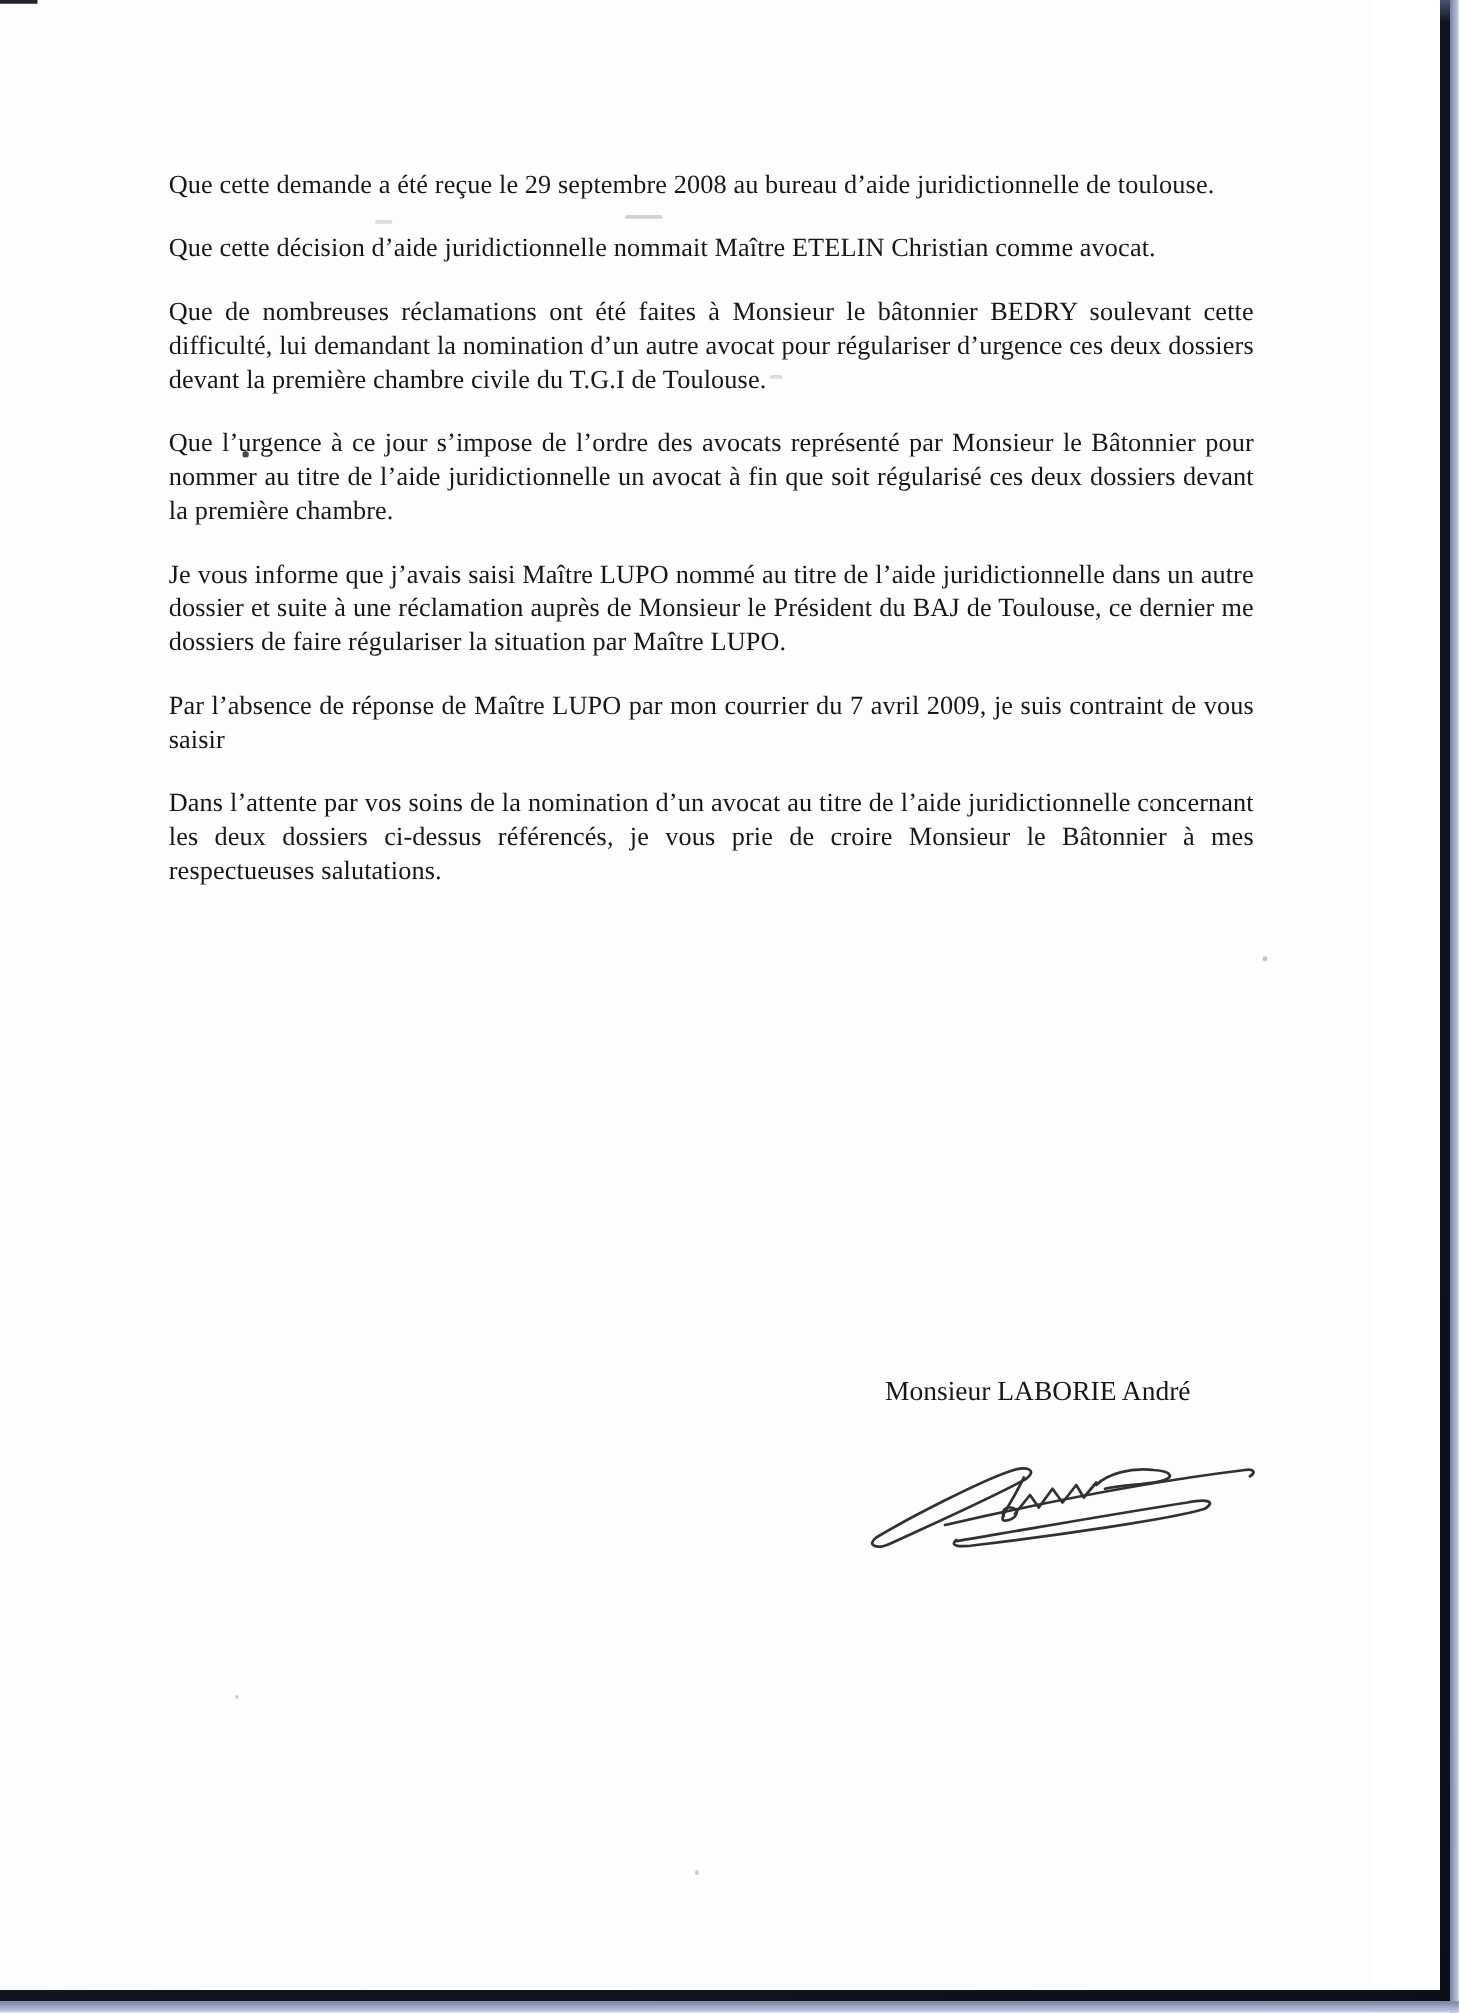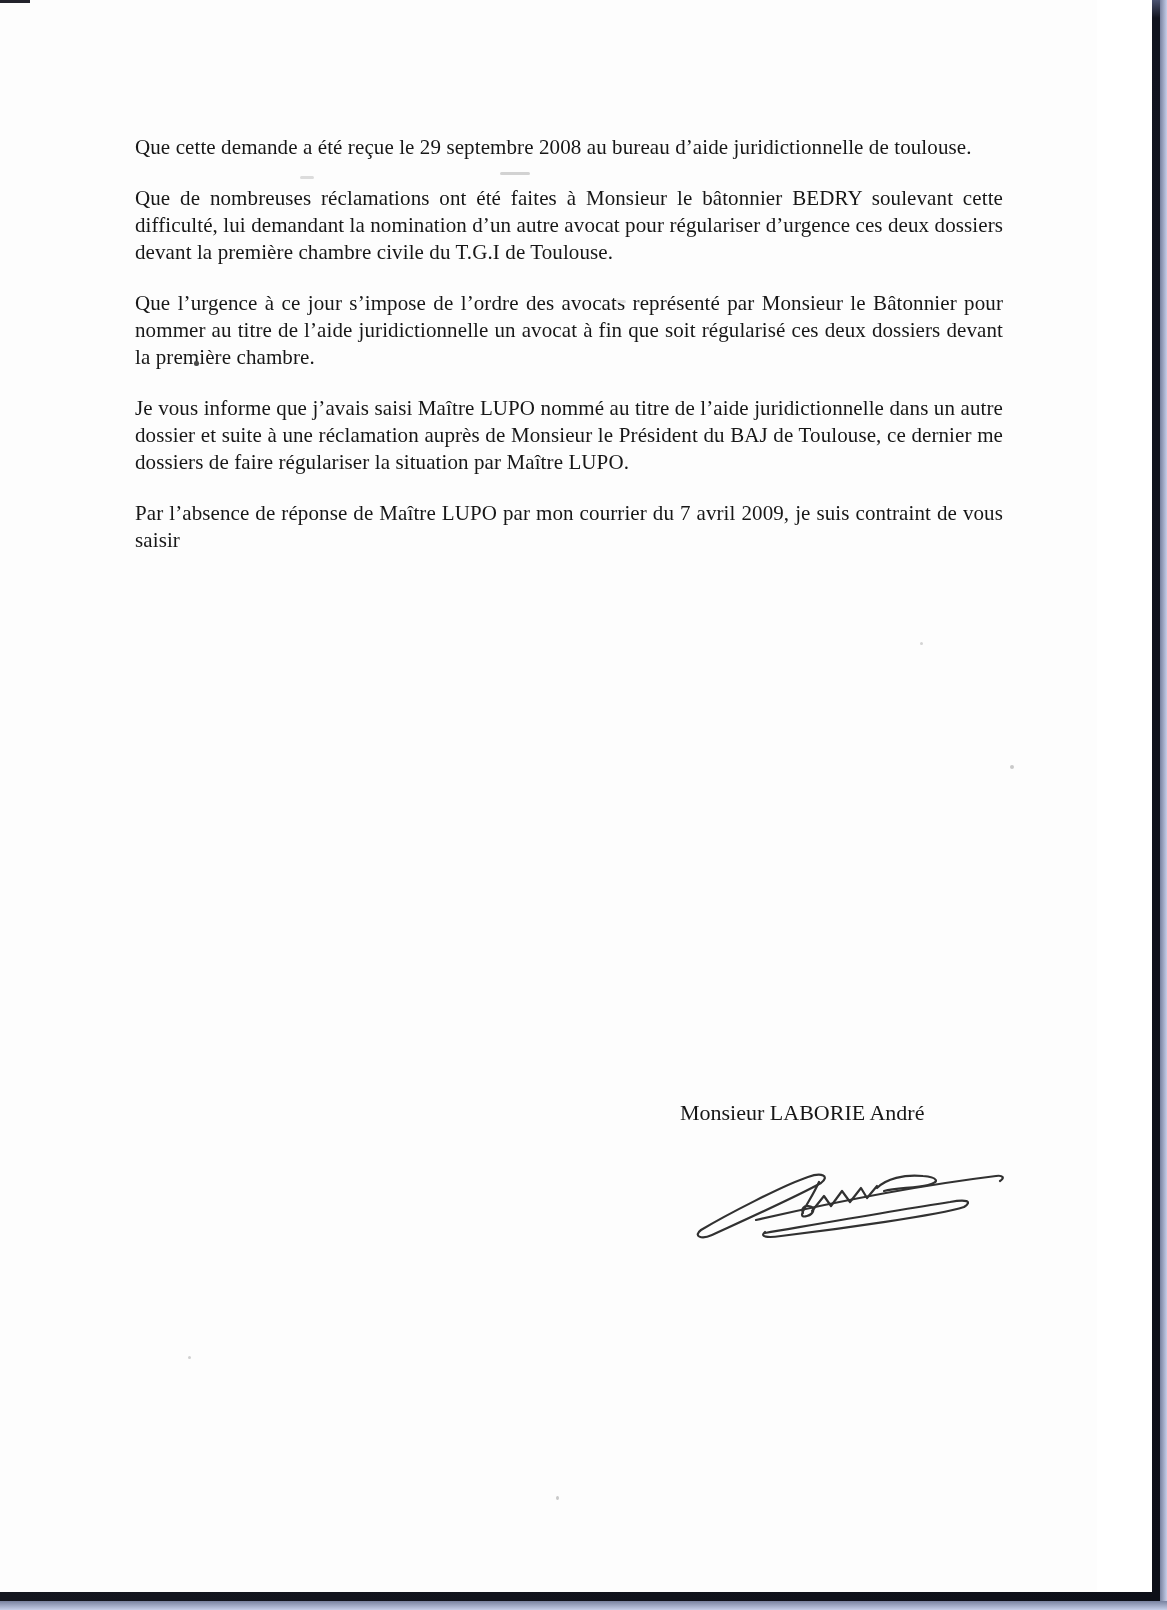--- a/index.html
+++ b/index.html
@@ -31,21 +31,21 @@
     font-size: 21px;
     line-height: 27px;
     text-align: justify;
     text-justify: inter-word;
     color: #171717;
     letter-spacing: 0.1px;
   }
   
   .sig-name {
     position: absolute;
-    left: 680px;
+    left: 708px;
     top: 1100px;
     font-size: 22px;
     color: #171717;
     white-space: nowrap;
   }
   
   .sig-scribble {
     position: absolute;
     left: 660px;
     top: 1130px;
@@ -94,24 +94,26 @@
   .s7 { left: 556px; top: 1496px; width: 3px; height: 4px; background: #c9c9c9; }
   .s8 { left: 188px; top: 1356px; width: 3px; height: 3px; background: #d0d0d0; }
 </style>
 </head>
 <body>
 
 <div class="scan">
 
   <div class="content">
     <p>Que cette demande a été reçue le 29 septembre 2008 au bureau d’aide juridictionnelle de toulouse.</p>
+    <p>Que cette décision d’aide juridictionnelle nommait Maître ETELIN Christian comme avocat.</p>
     <p>Que de nombreuses réclamations ont été faites à Monsieur le bâtonnier BEDRY soulevant cette difficulté, lui demandant la nomination d’un autre avocat pour régulariser d’urgence ces deux dossiers devant la première chambre civile du T.G.I de Toulouse.</p>
     <p>Que l’urgence à ce jour s’impose de l’ordre des avocats représenté par Monsieur le Bâtonnier pour nommer au titre de l’aide juridictionnelle un avocat à fin que soit régularisé ces deux dossiers devant la première chambre.</p>
     <p>Je vous informe que j’avais saisi Maître LUPO nommé au titre de l’aide juridictionnelle dans un autre dossier et suite à une réclamation auprès de Monsieur le Président du BAJ de Toulouse, ce dernier me dossiers de faire régulariser la situation par Maître LUPO.</p>
     <p>Par l’absence de réponse de Maître LUPO par mon courrier du 7 avril 2009, je suis contraint de vous saisir</p>
+    <p>Dans l’attente par vos soins de la nomination d’un avocat au titre de l’aide juridictionnelle concernant les deux dossiers ci-dessus référencés, je vous prie de croire Monsieur le Bâtonnier à mes respectueuses salutations.</p>
   </div>
 
   <div class="sig-name">Monsieur LABORIE André</div>
 
   <svg class="sig-scribble" viewBox="0 0 400 140" fill="none" stroke="#1c1c1c" stroke-width="2.2" stroke-linecap="round" stroke-linejoin="round" opacity="0.9">
 
     <path d="M 41 100 C 66 85 124 55 148 47 C 162 42 170 46 161 53 C 136 67 78 93 52 105 C 41 110 33 106 41 100 Z"></path>
 
     <path d="M 159 52 C 155 61 150 69 146 76 C 141 84 140 88 147 86 C 154 84 156 77 149 76 C 144 75 141 79 143 83"></path>
 

